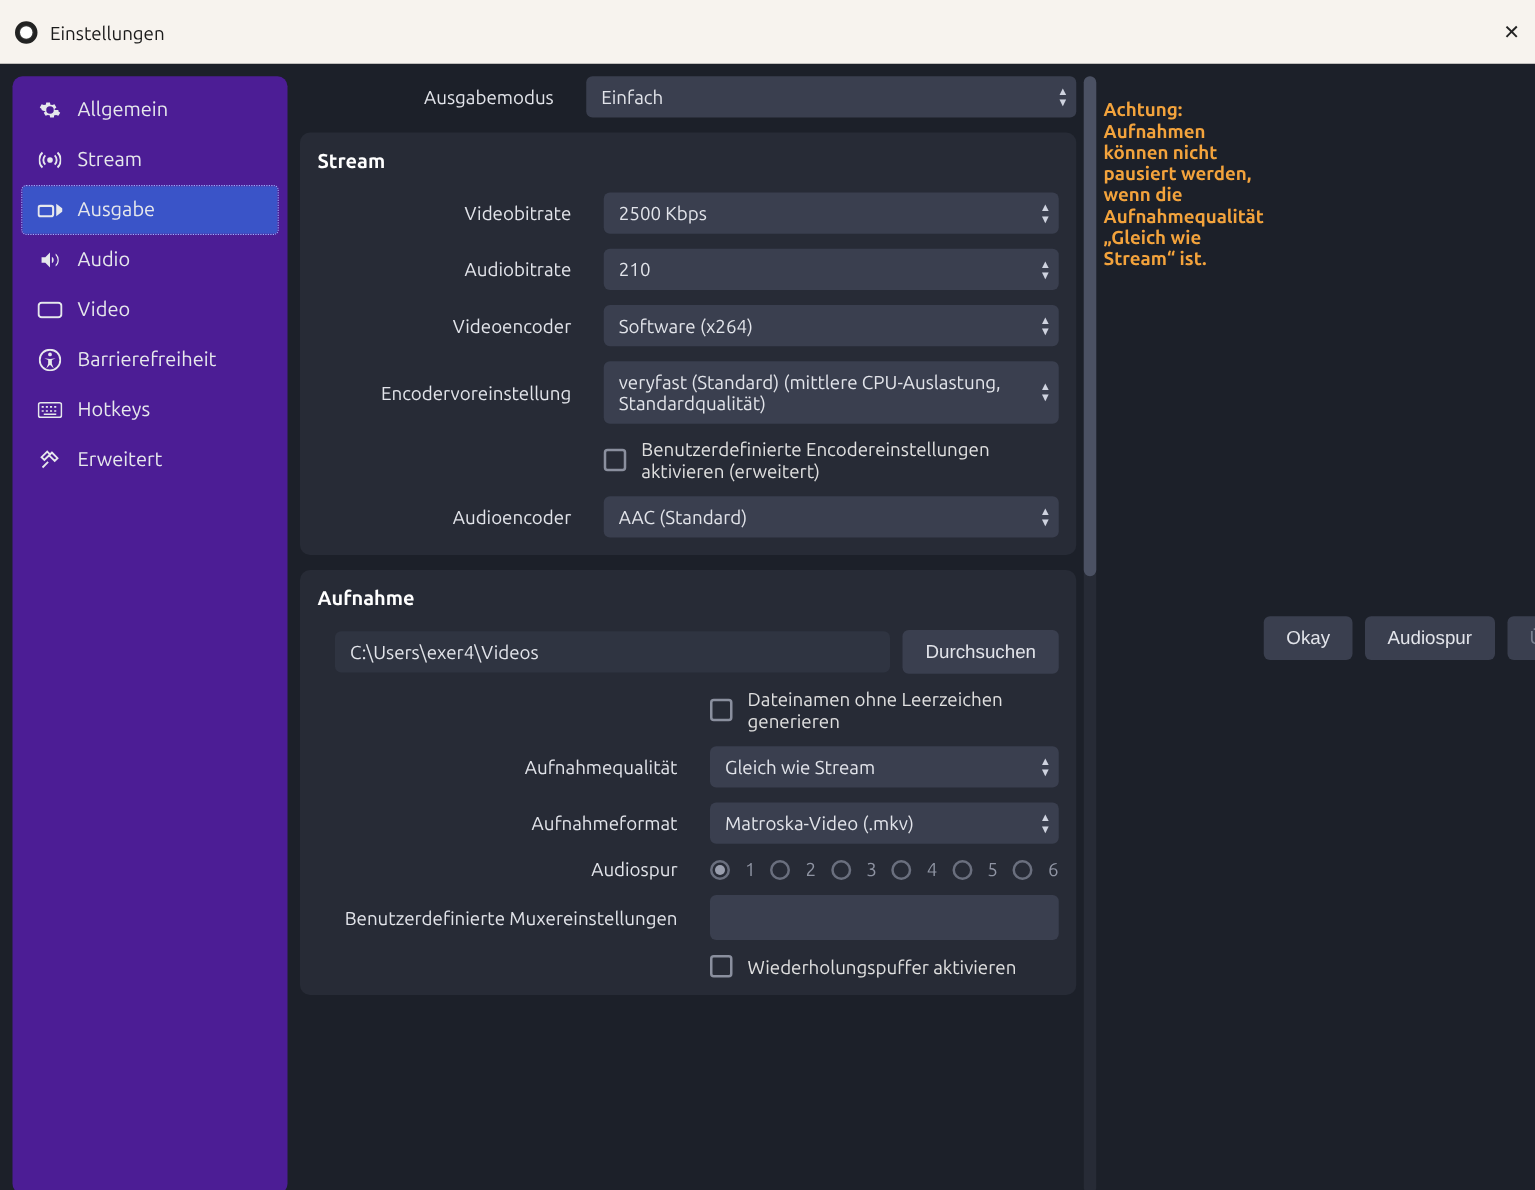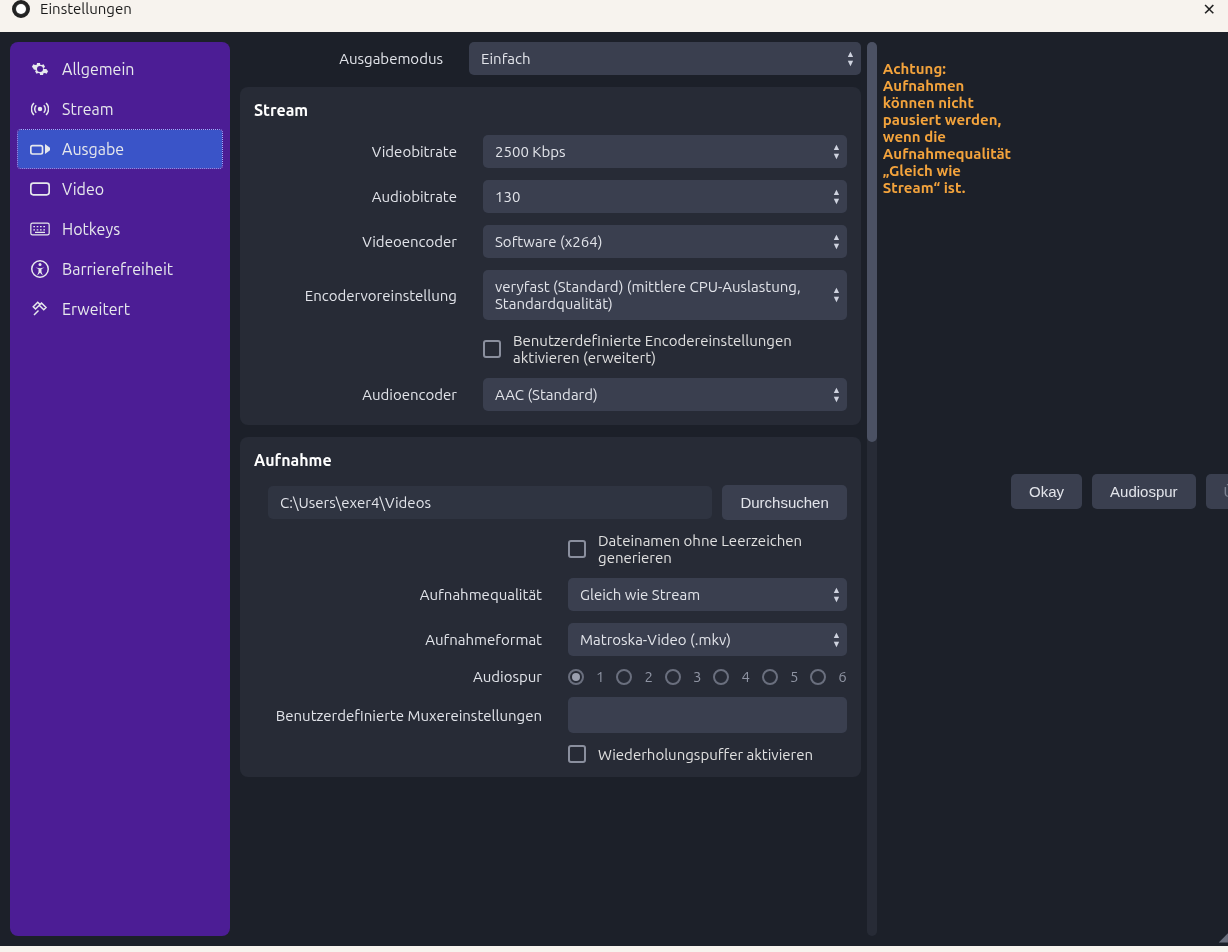--- a/index.html
+++ b/index.html
@@ -6,25 +6,25 @@
   body {
     font-family: "Segoe UI", Ubuntu, Cantarell, sans-serif;
     font-size: 15px;
     background: #f7f3ee;
     width: 1228px;
     height: 952px;
     overflow: hidden;
     color: #e0e0e0;
   }
   .titlebar {
-    height: 32px;
+    height: 51px;
     background: #f7f3ee;
     display: flex;
-    align-items: flex-start;
-    padding: 0 12px;
+    align-items: flex-end;
+    padding: 16px 12px;
     color: #222;
   }
   .titlebar .app-icon {
     width: 18px; height: 18px;
     border-radius: 50%;
     background: #333;
     border: 3px solid #222;
     margin-right: 10px;
     position: relative;
   }
@@ -208,44 +208,52 @@
         <span class="side-icon">
             <svg width="20" height="16" viewBox="0 0 24 18" fill="none" stroke="#e6e8ec" stroke-width="2">
               <rect x="1" y="5" width="14" height="10" rx="2"></rect>
               <path d="M19 5l4 3v2l-4 3z" fill="#e6e8ec"></path>
             </svg>
           </span>
         <span>Ausgabe</span>
       </div>
       <div class="side-item">
         <span class="side-icon">
+            <svg width="18" height="18" viewBox="0 0 24 24" fill="#e6e8ec">
+              <path d="M3 9v6h4l5 5V4L7 9H3zm13 3a4 4 0 00-2-3.5v7A4 4 0 0016 12zm2-7v2a7 7 0 010 10v2a9 9 0 000-14z"></path>
+            </svg>
+          </span>
+        <span>Audio</span>
+      </div>
+      <div class="side-item">
+        <span class="side-icon">
             <svg width="20" height="14" viewBox="0 0 24 16" fill="none" stroke="#e6e8ec" stroke-width="2">
               <rect x="1" y="1" width="22" height="14" rx="3"></rect>
             </svg>
           </span>
         <span>Video</span>
-      </div>
-      <div class="side-item">
-        <span class="side-icon">
-            <svg width="20" height="14" viewBox="0 0 24 16" fill="none" stroke="#e6e8ec" stroke-width="1.5">
-              <rect x="1" y="1" width="22" height="14" rx="2"></rect>
-              <path d="M4 5h2M8 5h2M12 5h2M16 5h2M4 9h2M8 9h2M12 9h2M16 9h2M6 12h12"></path>
-            </svg>
-          </span>
-        <span>Hotkeys</span>
       </div>
       <div class="side-item">
         <span class="side-icon">
             <svg width="18" height="18" viewBox="0 0 24 24" fill="#e6e8ec">
               <circle cx="12" cy="12" r="11" fill="none" stroke="#e6e8ec" stroke-width="2"></circle>
               <circle cx="12" cy="6" r="2"></circle>
               <path d="M6 10l6 1 6-1-4 2v4l2 5-4-4-4 4 2-5v-4z"></path>
             </svg>
           </span>
         <span>Barrierefreiheit</span>
+      </div>
+      <div class="side-item">
+        <span class="side-icon">
+            <svg width="20" height="14" viewBox="0 0 24 16" fill="none" stroke="#e6e8ec" stroke-width="1.5">
+              <rect x="1" y="1" width="22" height="14" rx="2"></rect>
+              <path d="M4 5h2M8 5h2M12 5h2M16 5h2M4 9h2M8 9h2M12 9h2M16 9h2M6 12h12"></path>
+            </svg>
+          </span>
+        <span>Hotkeys</span>
       </div>
       <div class="side-item">
         <span class="side-icon">
             <svg width="18" height="18" viewBox="0 0 24 24" fill="none" stroke="#e6e8ec" stroke-width="2">
               <path d="M14 4l6 6-3 3-6-6zM4 20l6-6M9 3L3 9l3 3 6-6z"></path>
             </svg>
           </span>
         <span>Erweitert</span>
       </div>
     </div>
@@ -274,21 +282,21 @@
                   <span>2500 Kbps</span>
                   <span class="spin-arrows">▲<br>▼</span>
                 </div>
               </div>
             </div>
 
             <div class="row">
               <div class="row-label">Audiobitrate</div>
               <div class="row-control">
                 <div class="select" style="position:relative;">
-                  <span>130</span>
+                  <span>210</span>
                   <span class="spin-arrows">▲<br>▼</span>
                 </div>
               </div>
             </div>
 
             <div class="row">
               <div class="row-label">Videoencoder</div>
               <div class="row-control">
                 <div class="select" style="position:relative;">
                   <span>Software (x264)</span>

